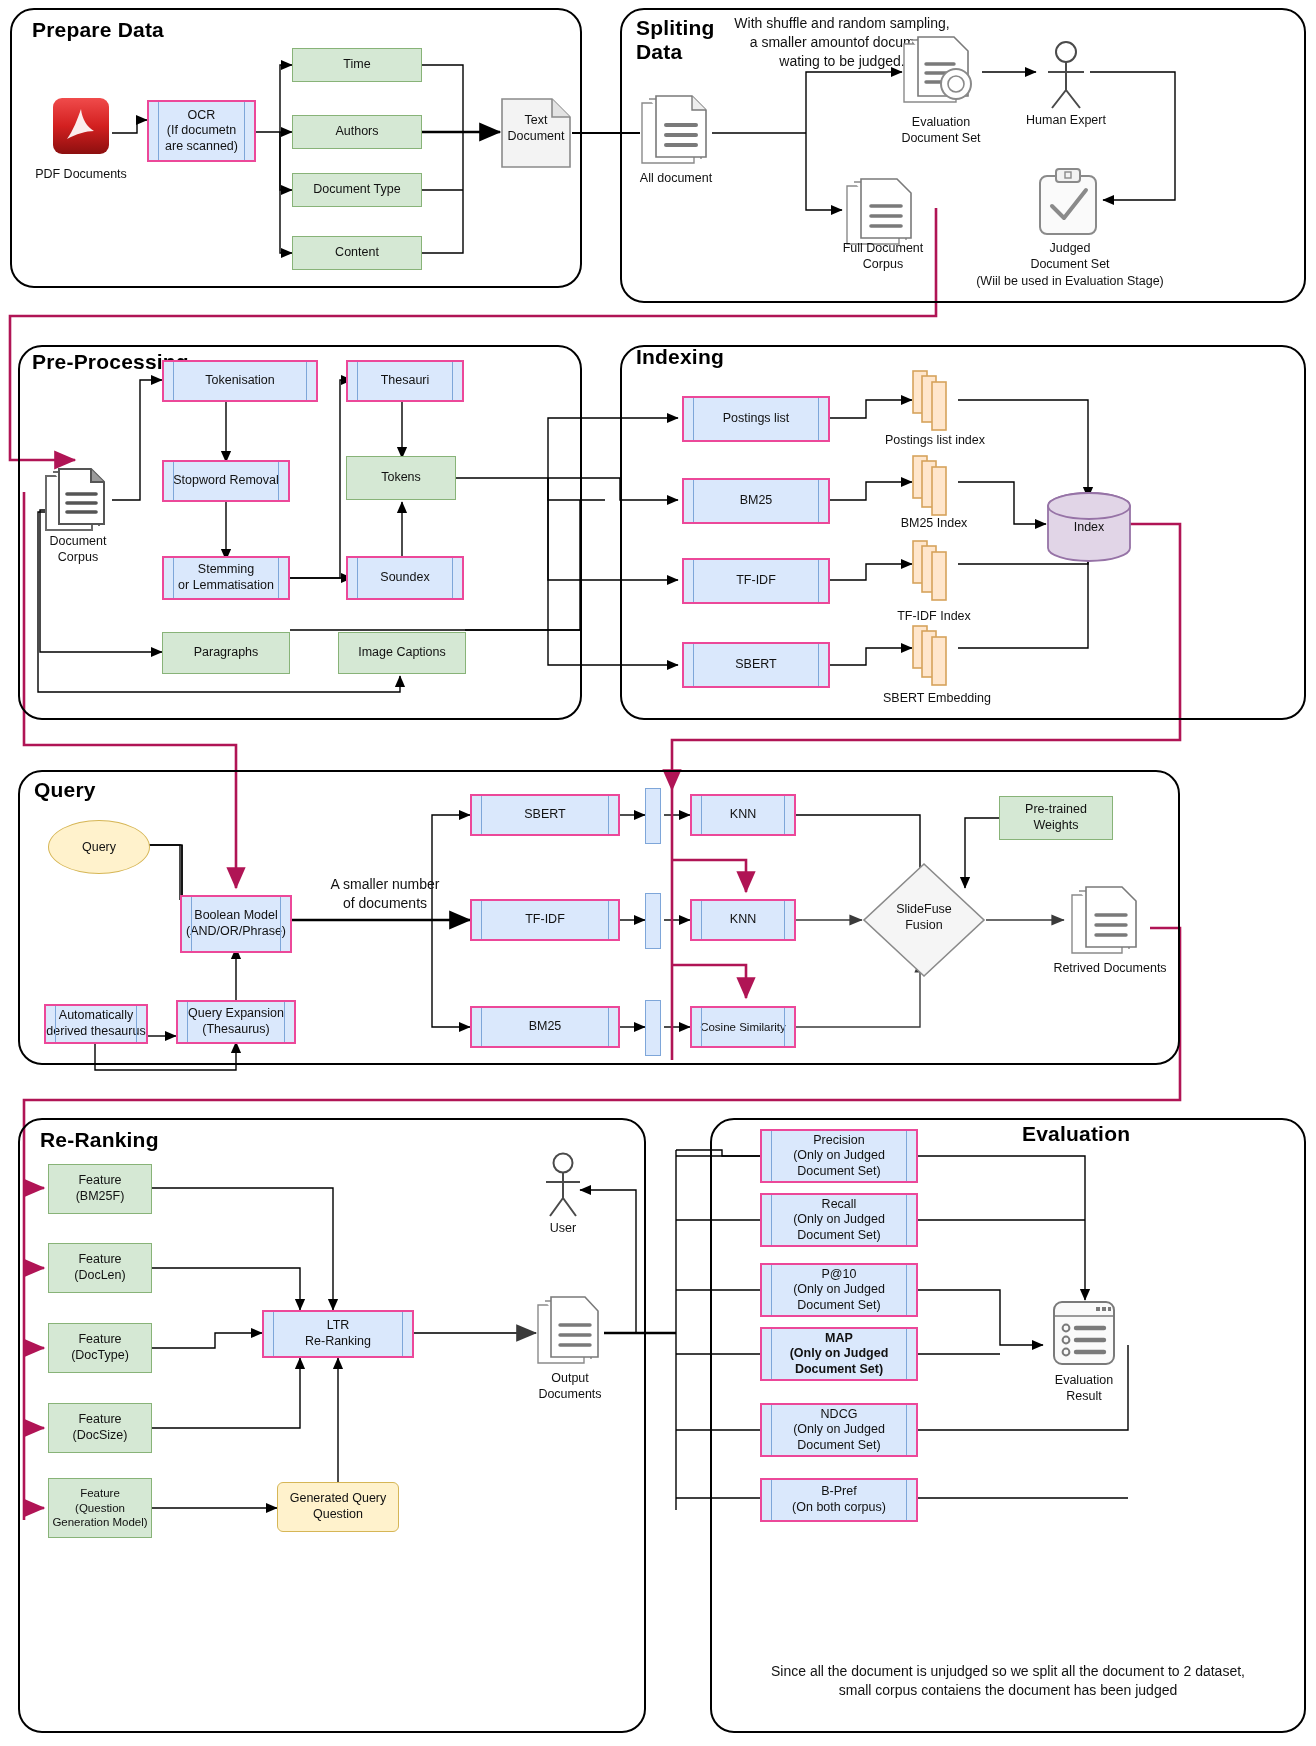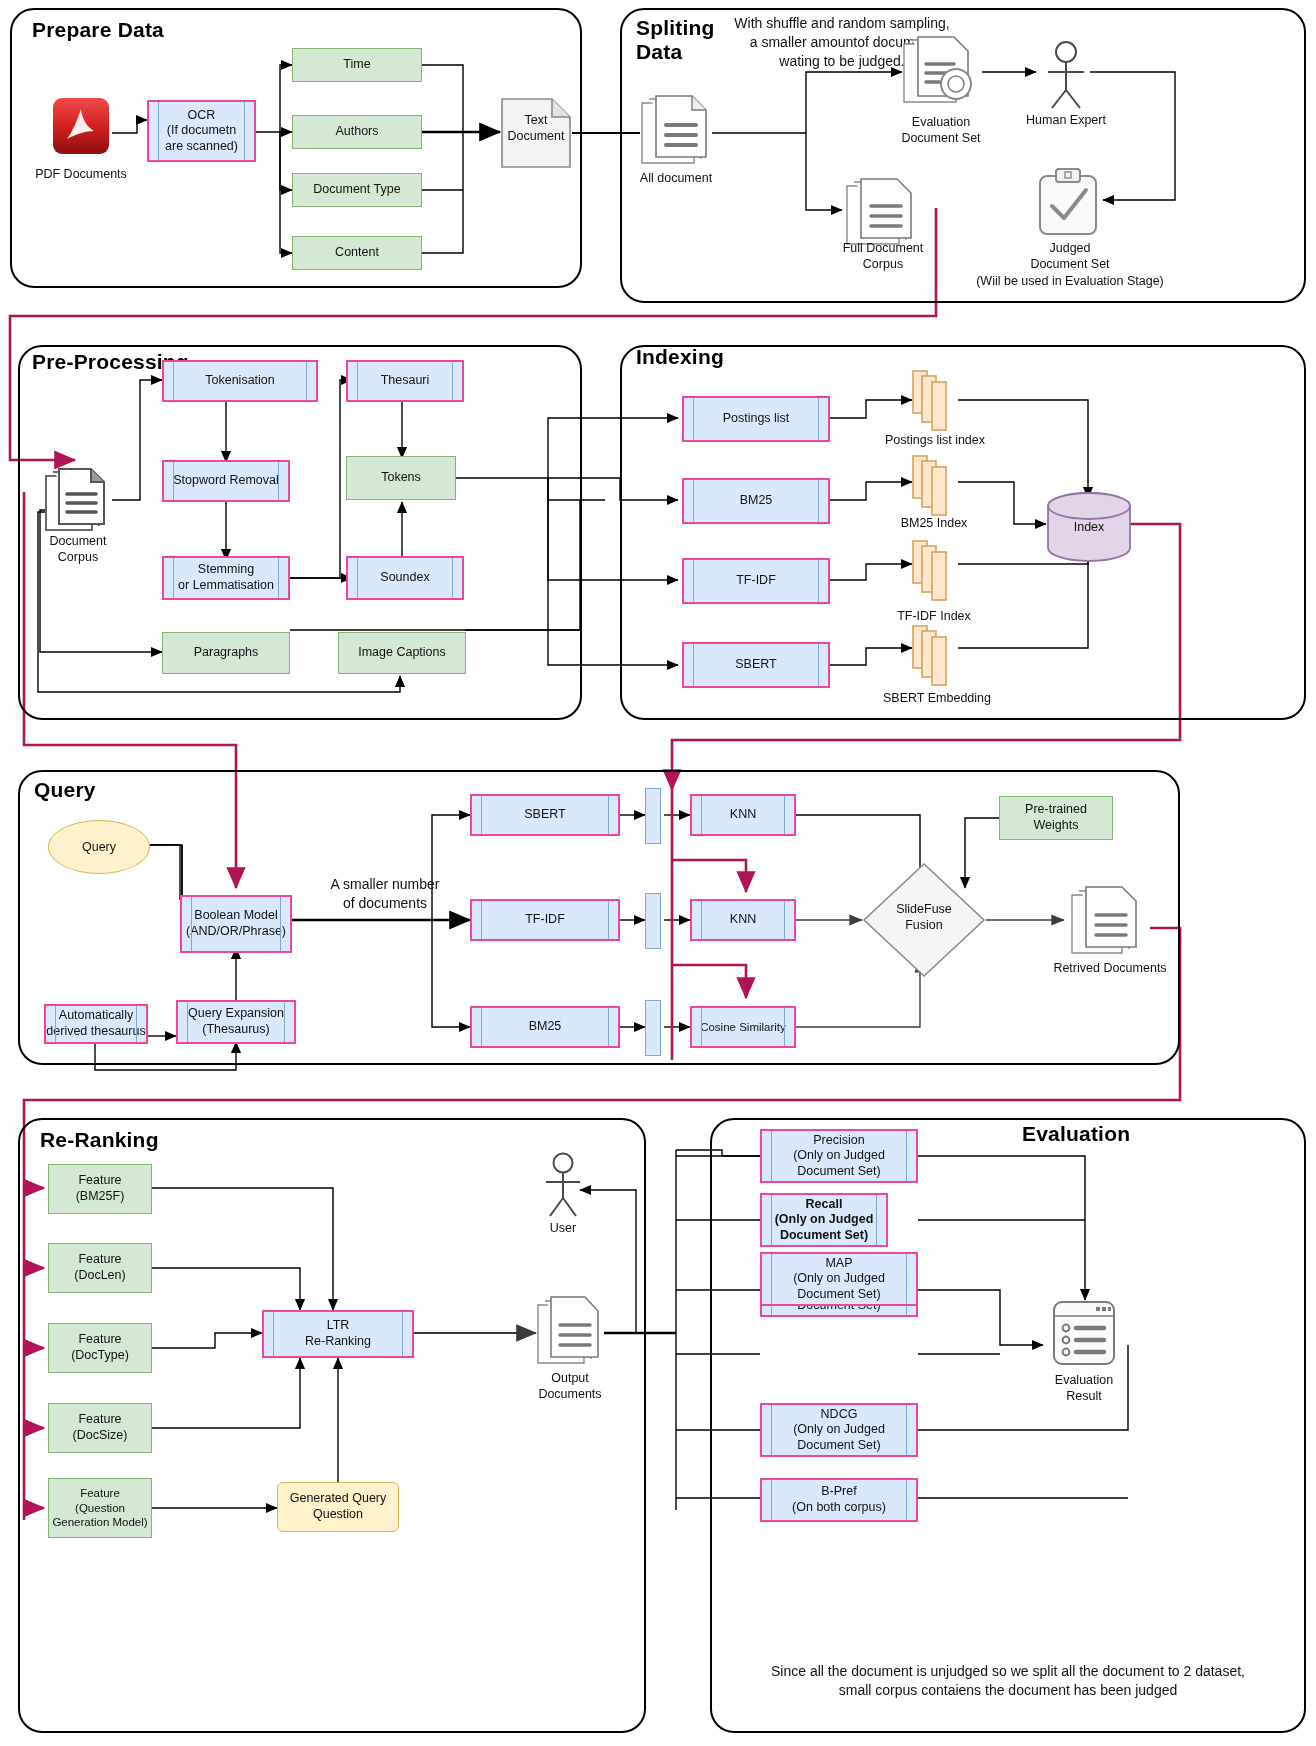--- a/index.html
+++ b/index.html
@@ -520,31 +520,31 @@
       <path d="M25 21 V46 M8 30 H42 M25 46 L12 64 M25 46 L38 64" stroke="#4a4a4a" stroke-width="2" fill="none"></path>
     </svg>
   </div>
   <div class="plaintext" style="left:528px;top:1220px;width:70px;">User</div>
 
   <div class="node proc" style="left:760px;top:1129px;width:158px;height:54px;">
     <span style="white-space:pre-line;">Precision
 (Only on Judged
 Document Set)</span>
     </div>
-  <div class="node proc" style="left:760px;top:1193px;width:128px;height:54px;font-weight:bold;">
+  <div class="node proc" style="left:760px;top:1193px;width:158px;height:54px;">
     <span style="white-space:pre-line;">Recall
 (Only on Judged
 Document Set)</span>
     </div>
   <div class="node proc" style="left:760px;top:1263px;width:158px;height:54px;">
     <span style="white-space:pre-line;">P@10
 (Only on Judged
 Document Set)</span>
     </div>
-  <div class="node proc" style="left:760px;top:1252px;width:158px;height:54px;">
+  <div class="node proc" style="left:760px;top:1327px;width:158px;height:54px;font-weight:bold;">
     <span style="white-space:pre-line;">MAP
 (Only on Judged
 Document Set)</span>
     </div>
   <div class="node proc" style="left:760px;top:1403px;width:158px;height:54px;">
     <span style="white-space:pre-line;">NDCG
 (Only on Judged
 Document Set)</span>
     </div>
   <div class="node proc" style="left:760px;top:1478px;width:158px;height:44px;">

